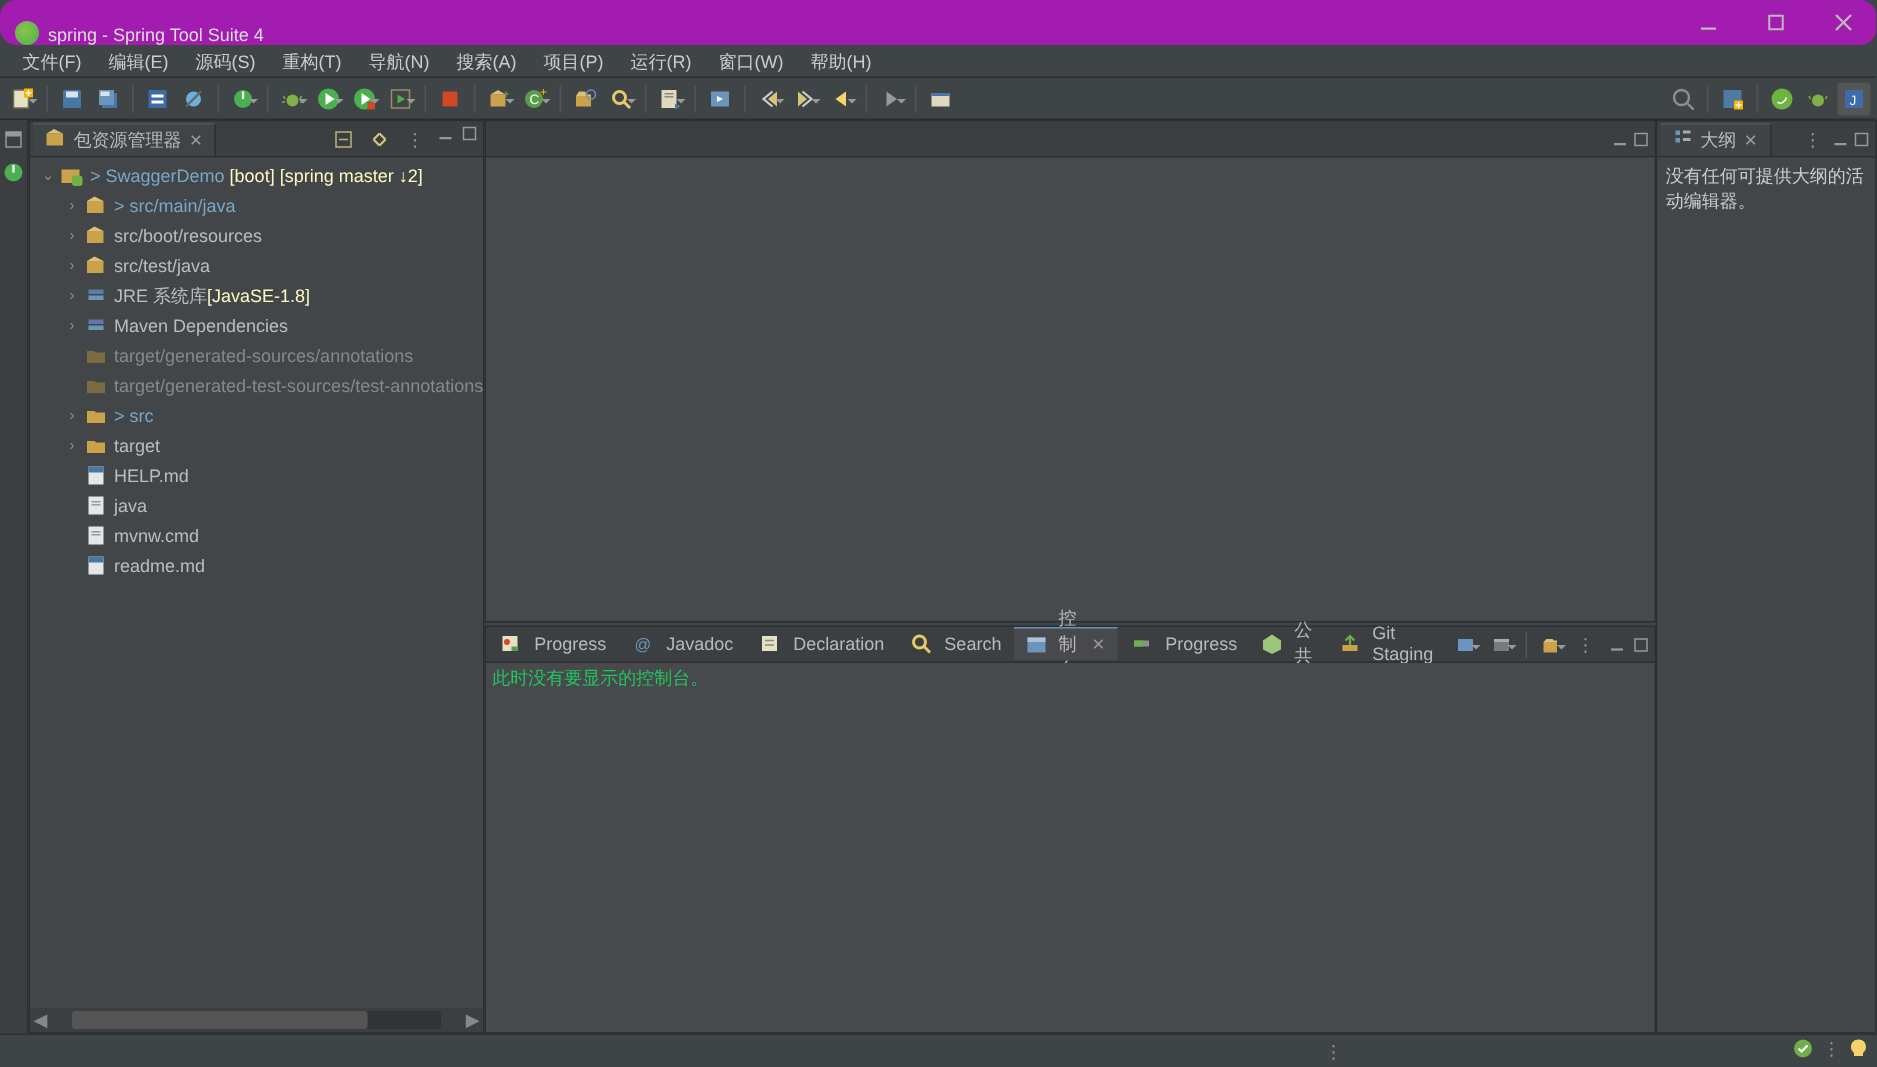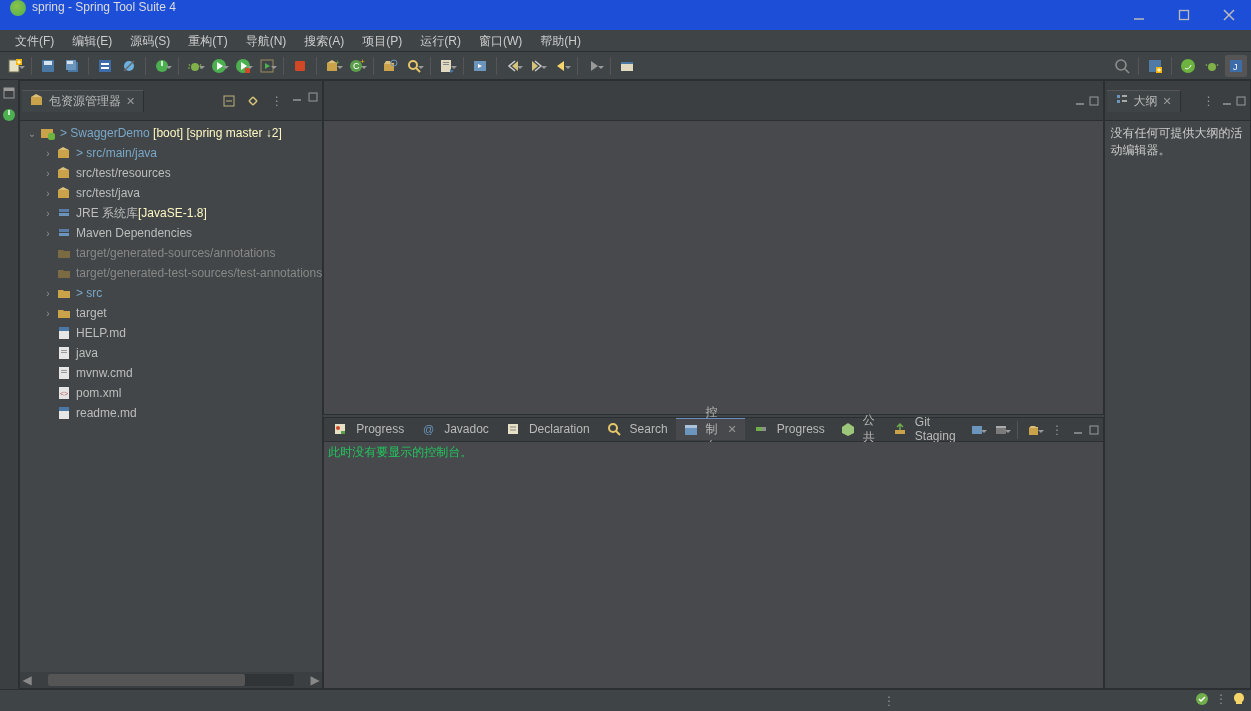--- a/index.html
+++ b/index.html
@@ -1,32 +1,32 @@
 <!DOCTYPE html>
 <html><head>
 <meta charset="utf-8">
 <style>
 * { margin:0; padding:0; box-sizing:border-box; font-family:"Microsoft YaHei",Arial,sans-serif; user-select:none; }
 body { width:1251px; height:711px; background:#3f4447; color:#bababa; overflow:hidden; font-size:12px; }
-.titlebar { height:30px; background:#1d4ed8; display:flex; align-items:flex-start; }
+.titlebar { height:30px; background:#a21caf; display:flex; align-items:flex-end;border-radius:11px; }
 .titlebar-icon { width:16px; height:16px; background:radial-gradient(circle at 40% 40%,#8bc34a,#4caf50); border-radius:50%; margin:0 6px 0 10px; }
 .titlebar-title { color:#ddd; flex:1; }
 .winbtn { width:45px; height:30px; display:flex; align-items:center; justify-content:center; color:#bbb; }
 .menubar { height:22px; background:#3f4447; display:flex; align-items:center; padding:0 6px; border-bottom:1px solid #2c2f31; }
 .menuitem { padding:0 9px; color:#ccc; height:22px; line-height:22px; }
 .toolbar { height:28px; background:#3f4447; display:flex; align-items:center; padding:0 4px; gap:2px; border-bottom:1px solid #2c2f31; }
 .tb-btn { width:22px; height:22px; display:flex; align-items:center; justify-content:center; border-radius:2px; position:relative; }
 .tb-btn svg{ pointer-events:none; }
 .tb-sep { width:1px; height:18px; background:#555; margin:0 3px; }
 .dd::after { content:""; position:absolute; right:1px; top:50%; border:3px solid transparent; border-top-color:#999; }
 .workspace { position:absolute; top:80px; bottom:22px; left:0; right:0; display:flex; }
 .leftgutter { width:22px; background:#3b3f41; border-right:1px solid #2c2f31; display:flex; flex-direction:column; align-items:center; padding-top:4px; gap:4px;}
 .gutter-ico { width:18px; height:18px; display:flex; align-items:center; justify-content:center; }
 .panel { background:#3f4447; display:flex; flex-direction:column; border:1px solid #2c2f31; }
-.panel-header { height:40px; background:#3b3f41; display:flex; align-items:center; border-bottom:1px solid #2c2f31; padding:0 2px; }
+.panel-header { height:24px; background:#3b3f41; display:flex; align-items:center; border-bottom:1px solid #2c2f31; padding:0 2px; }
 .tab { height:22px; display:flex; align-items:center; padding:0 8px; background:#3f4447; border-top:1px solid #555; border-right:1px solid #2c2f31; gap:5px; position:relative; }
 .tab-close { color:#999; font-size:11px; }
 .spacer { flex:1; }
 .panel-body { flex:1; background:#424648; overflow:auto; }
 .tree { padding:2px 0; font-size:12px; color:#bababa; }
 .tree-row { height:20px; display:flex; align-items:center; white-space:nowrap; }
 .tw { width:16px; text-align:center; color:#8e8e8e; font-size:10px; }
 .node-ico { width:16px; height:16px; margin-right:4px; display:inline-flex; align-items:center; justify-content:center; }
 .colA{color:#7aa7c7;} .colB{color:#bdbdbd;} .colC{color:#fef9c3;} .colD{color:#888;}
 .hscroll { height:16px; background:#3b3f41; display:flex; align-items:center; }
@@ -355,21 +355,21 @@
             <span class="colA">&gt; src/main/java</span>
           </div>
           <div class="tree-row" style="padding-left: 20px;">
             <span class="tw">›</span>
             <span class="node-ico">
               <svg width="14" height="14">
                 <rect x="1" y="4" width="11" height="8" fill="#c9a24a"></rect>
                 <polygon points="1,4 6,1 12,4" fill="#dcc07a"></polygon>
               </svg>
             </span>
-            <span class="colB">src/test/resources</span>
+            <span class="colB">src/boot/resources</span>
           </div>
           <div class="tree-row" style="padding-left: 20px;">
             <span class="tw">›</span>
             <span class="node-ico">
               <svg width="14" height="14">
                 <rect x="1" y="4" width="11" height="8" fill="#c9a24a"></rect>
                 <polygon points="1,4 6,1 12,4" fill="#dcc07a"></polygon>
               </svg>
             </span>
             <span class="colB">src/test/java</span>
@@ -455,30 +455,20 @@
           <div class="tree-row" style="padding-left: 20px;">
             <span class="tw"></span>
             <span class="node-ico">
               <svg width="14" height="14">
                 <rect x="2" y="1" width="10" height="12" fill="#e6e6e6"></rect>
                 <rect x="4" y="4" width="6" height="1" fill="#999"></rect>
                 <rect x="4" y="6" width="6" height="1" fill="#999"></rect>
               </svg>
             </span>
             <span class="colB">mvnw.cmd</span>
-          </div>
-          <div class="tree-row" style="padding-left: 20px;">
-            <span class="tw"></span>
-            <span class="node-ico">
-              <svg width="14" height="14">
-                <rect x="2" y="1" width="10" height="12" fill="#e6e6e6"></rect>
-                <text x="3" y="10" font-size="7" fill="#b05050">&lt;&gt;</text>
-              </svg>
-            </span>
-            <span class="colB">pom.xml</span>
           </div>
           <div class="tree-row" style="padding-left: 20px;">
             <span class="tw"></span>
             <span class="node-ico">
               <svg width="14" height="14">
                 <rect x="2" y="1" width="10" height="12" fill="#e6e6e6"></rect>
                 <rect x="2" y="1" width="10" height="4" fill="#4a78a4"></rect>
               </svg>
             </span>
             <span class="colB">readme.md</span>

